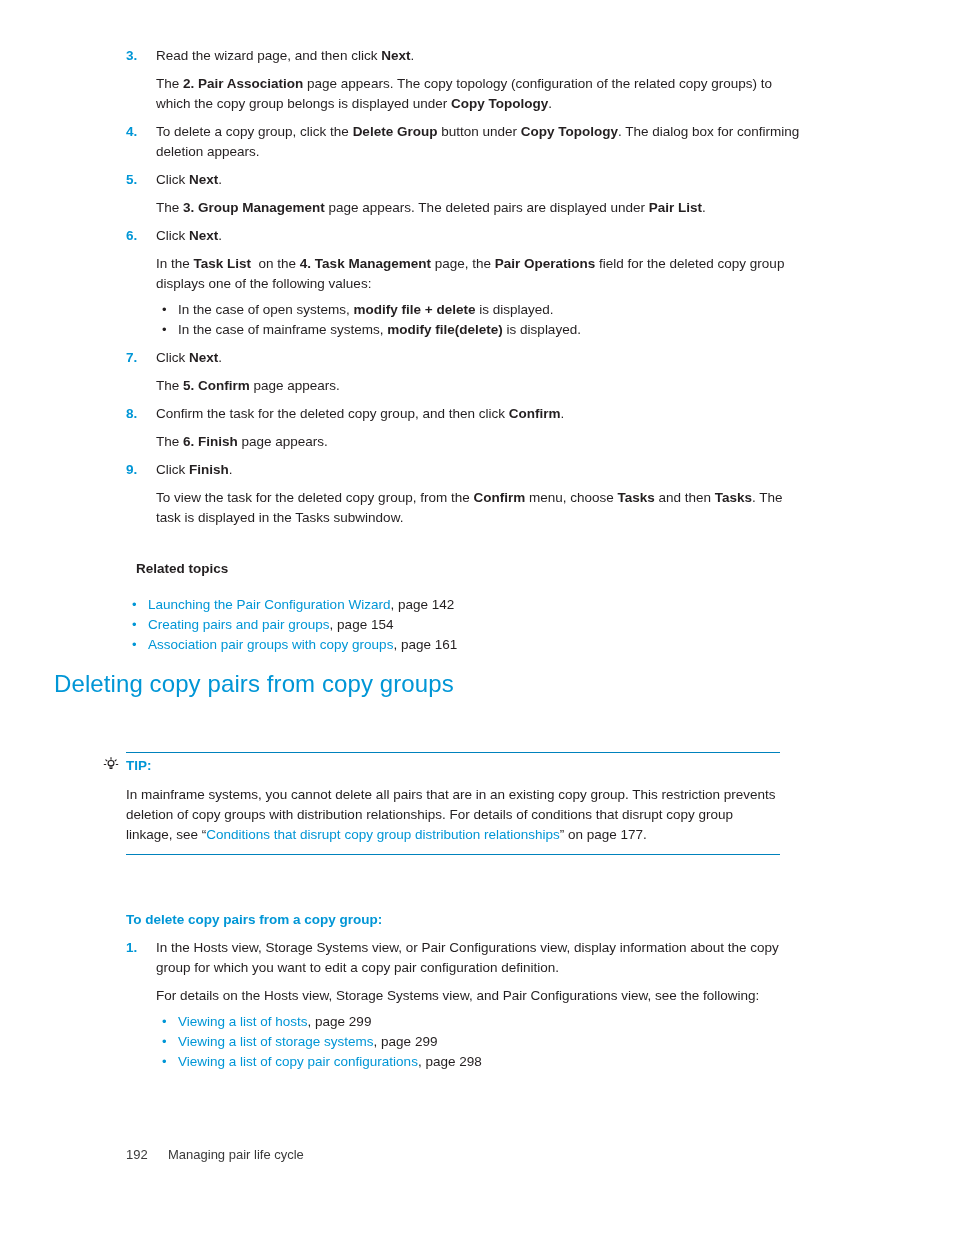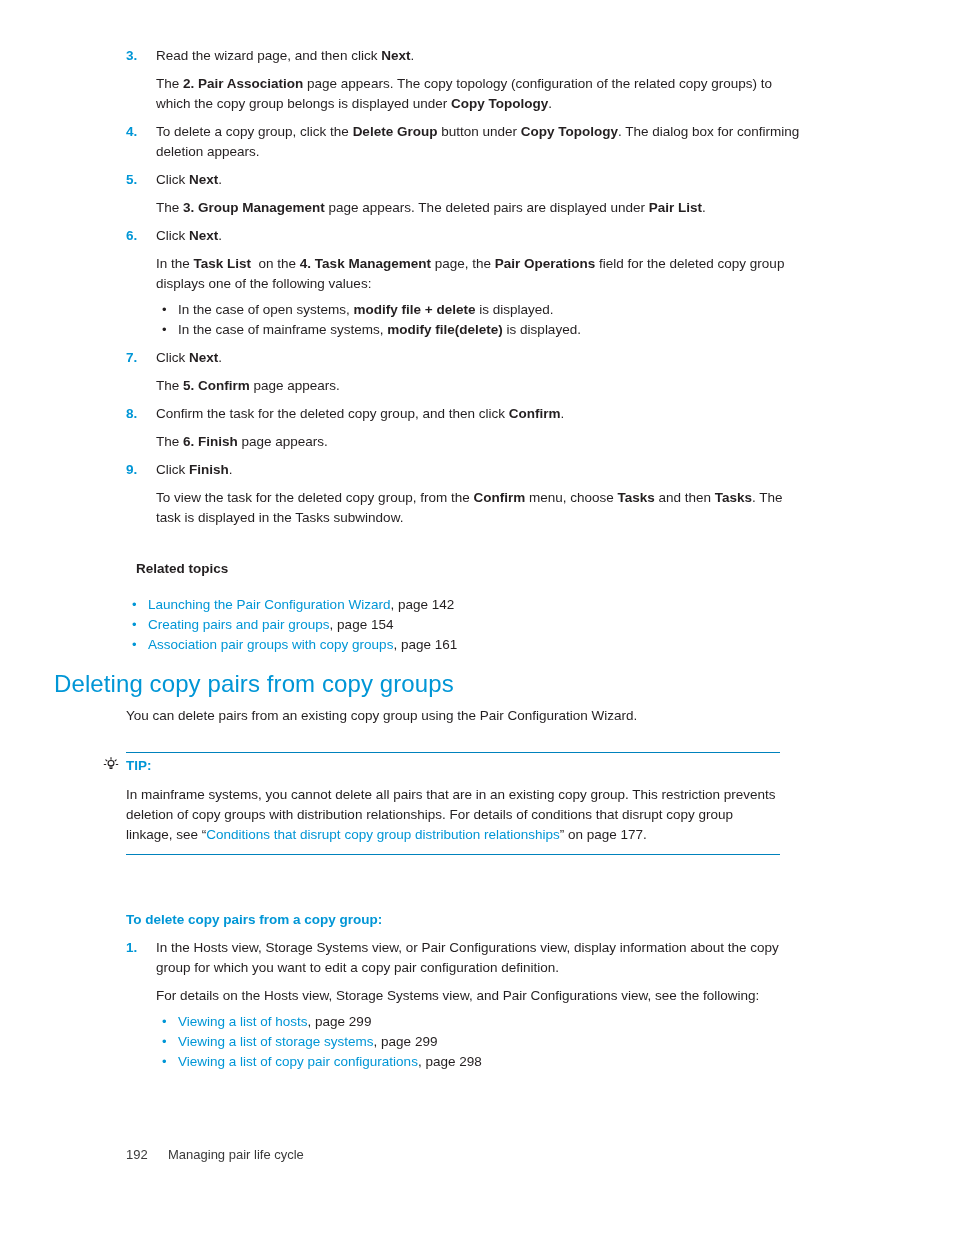--- a/index.html
+++ b/index.html
@@ -283,21 +283,20 @@
     <div class="gap-sm"></div>
     <ul class="bullets">
       <li class="bullet link-bullet"><a class="link" href="#">Launching the Pair Configuration Wizard</a><span>, page 142</span></li>
       <li class="bullet link-bullet"><a class="link" href="#">Creating pairs and pair groups</a><span>, page 154</span></li>
       <li class="bullet link-bullet"><a class="link" href="#">Association pair groups with copy groups</a><span>, page 161</span></li>
     </ul>
   </div>
 
   <h1 class="h1">Deleting copy pairs from copy groups</h1>
 
-  <div class="intro">You can delete pairs from an existing copy group using the Pair Configuration Wizard.</div>
 
   <div class="note">
     <div class="note-rule"></div>
     <div class="note-head">
       <span class="note-icon">
         <svg width="18" height="18" viewBox="0 0 24 24" aria-hidden="true">
           <g stroke="#231f20" stroke-width="1.5" fill="none" stroke-linecap="round">
             <path d="M12 13.2 C 9.6 13.2 8.1 11.6 8.1 9.7 C 8.1 7.6 9.8 6 12 6 C 14.2 6 15.9 7.6 15.9 9.7 C 15.9 11.6 14.4 13.2 12 13.2 Z"></path>
             <path d="M10.3 14.6 h3.4"></path>
             <path d="M10.7 16.5 h2.6"></path>

